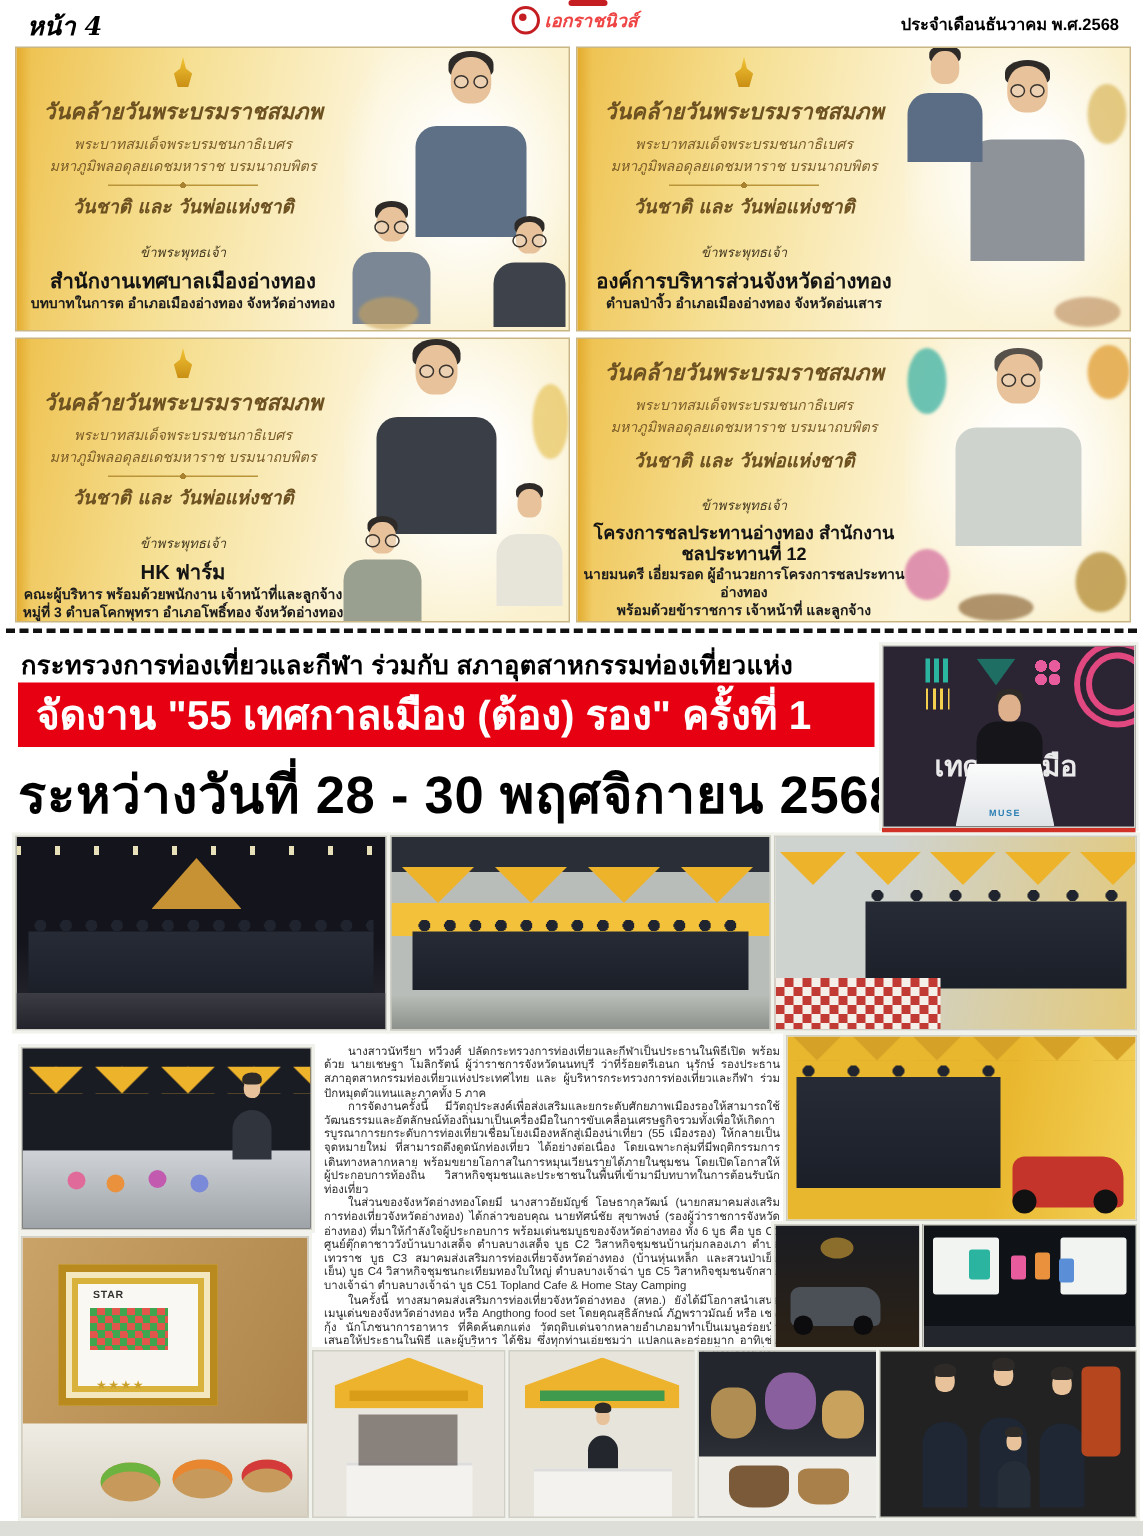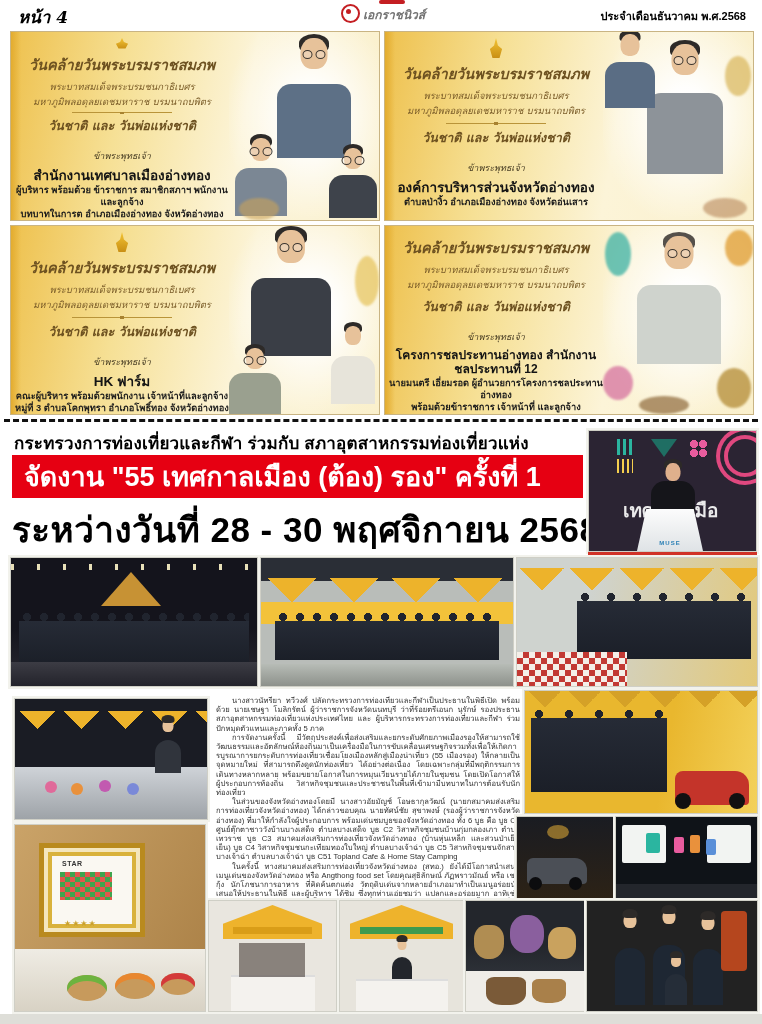--- a/index.html
+++ b/index.html
@@ -3,21 +3,21 @@
 <meta charset="utf-8">
 <style>
   html,body{margin:0;padding:0;background:#9a9a9a;}
   #page{position:relative;width:762px;height:1024px;background:#fff;overflow:hidden;
         font-family:"Liberation Sans","DejaVu Sans",sans-serif;color:#111;}
   
   .hdr-page{position:absolute;left:18px;top:3px;font:italic 700 17px "DejaVu Serif",serif;color:#000;}
   .logo{position:absolute;left:341px;top:1px;width:96px;height:25px;display:flex;align-items:center;gap:3px;}
   .logo .emb{width:15px;height:15px;border:2px solid #c41e22;border-radius:50%;background:#fff;position:relative;flex:0 0 auto;}
   .logo .emb::after{content:"";position:absolute;left:3px;top:3px;width:5px;height:5px;background:#c41e22;border-radius:50%;}
-  .logo .lt{font:italic 800 12px "Liberation Sans",sans-serif;color:#737373;line-height:11px;white-space:nowrap;}
+  .logo .lt{font:italic 800 12px "Liberation Sans",sans-serif;color:#ef4444;line-height:11px;white-space:nowrap;}
   .logo .pill{position:absolute;left:38px;top:-1px;width:26px;height:4px;background:#c41e22;border-radius:2px;}
   .logo .sub{height:2px;background:#caa;margin-top:1px;width:52px;}
   .logo .sub+.sub{background:#ddd;width:60px;}
   .hdr-issue{position:absolute;right:16px;top:7px;font-size:11px;font-weight:700;color:#000;}
   
   .banner{position:absolute;width:368px;height:188px;border:1px solid #c9b483;overflow:hidden;
     background:linear-gradient(100deg,#eec14e 0%,#f6e095 30%,#fcf4d8 62%,#faf0cc 100%);}
   .banner::before{content:"";position:absolute;left:0;top:0;bottom:0;width:10px;
     background:linear-gradient(90deg,#e3ac2f,transparent);}
   .btxt{position:absolute;left:4px;top:0;width:214px;height:100%;display:flex;flex-direction:column;
@@ -123,21 +123,20 @@
     </div>
     <div class="btxt">
       <span class="crown"></span>
       <span class="b-title">วันคล้ายวันพระบรมราชสมภพ</span>
       <span class="b-l2">พระบาทสมเด็จพระบรมชนกาธิเบศร</span>
       <span class="b-l3">มหาภูมิพลอดุลยเดชมหาราช บรมนาถบพิตร</span>
       <span class="b-flour"></span>
       <span class="b-l4">วันชาติ และ วันพ่อแห่งชาติ</span>
       <span class="b-sal">ข้าพระพุทธเจ้า</span>
       <span class="b-org">สำนักงานเทศบาลเมืองอ่างทอง</span>
-      <span class="b-d">ผู้บริหาร พร้อมด้วย ข้าราชการ สมาชิกสภาฯ พนักงานและลูกจ้าง</span>
       <span class="b-d">บทบาทในการต อำเภอเมืองอ่างทอง จังหวัดอ่างทอง</span>
     </div>
   </div>
 
   <div class="banner" style="left:384px;top:31px;">
     <div class="bart">
       <div class="wash"></div>
       <div class="fig" style="right:30px;top:12px;width:76px;height:130px;">
         <span class="body" style="background:#8d9399;"></span>
           <span class="hair" style="width:30px;height:17px;"></span>

